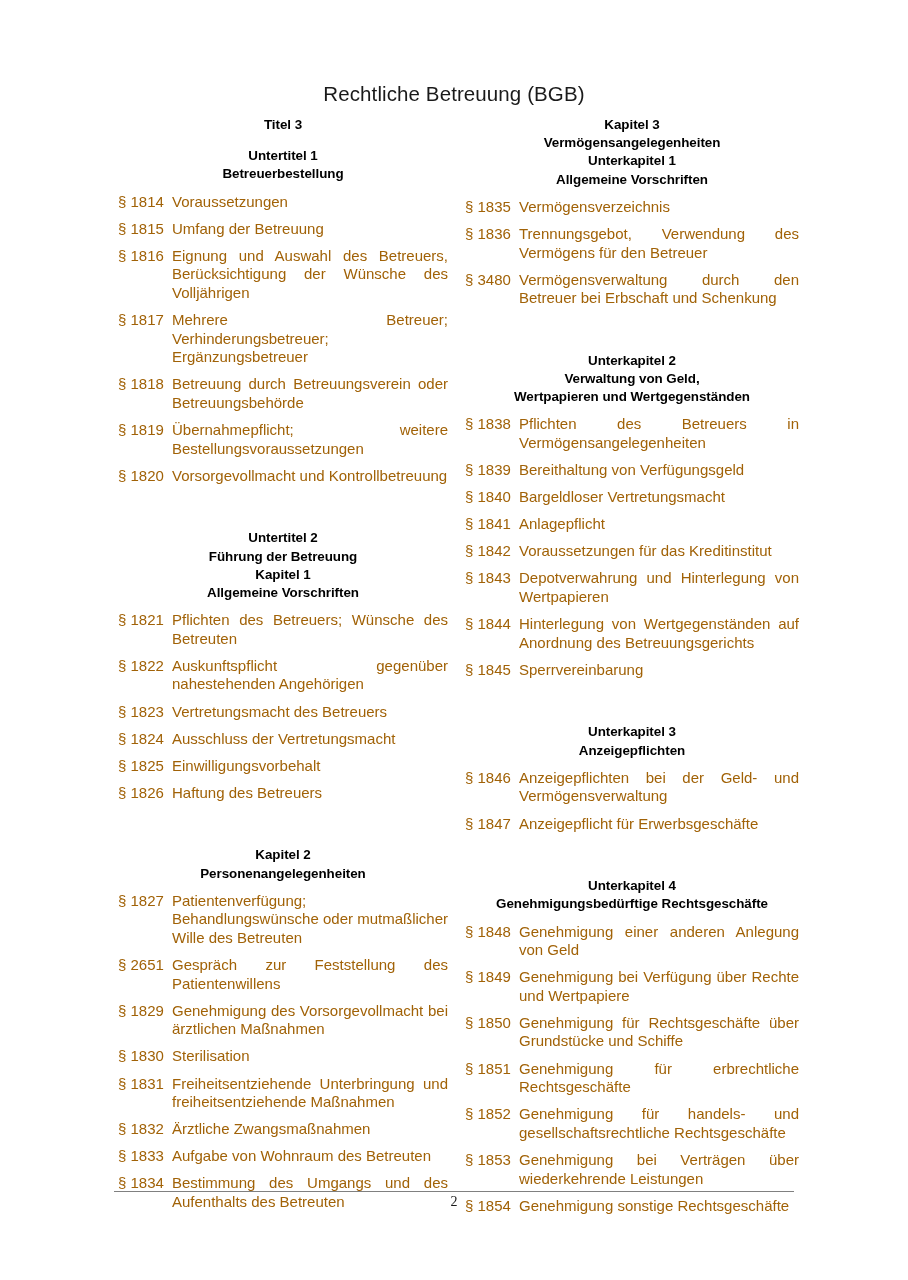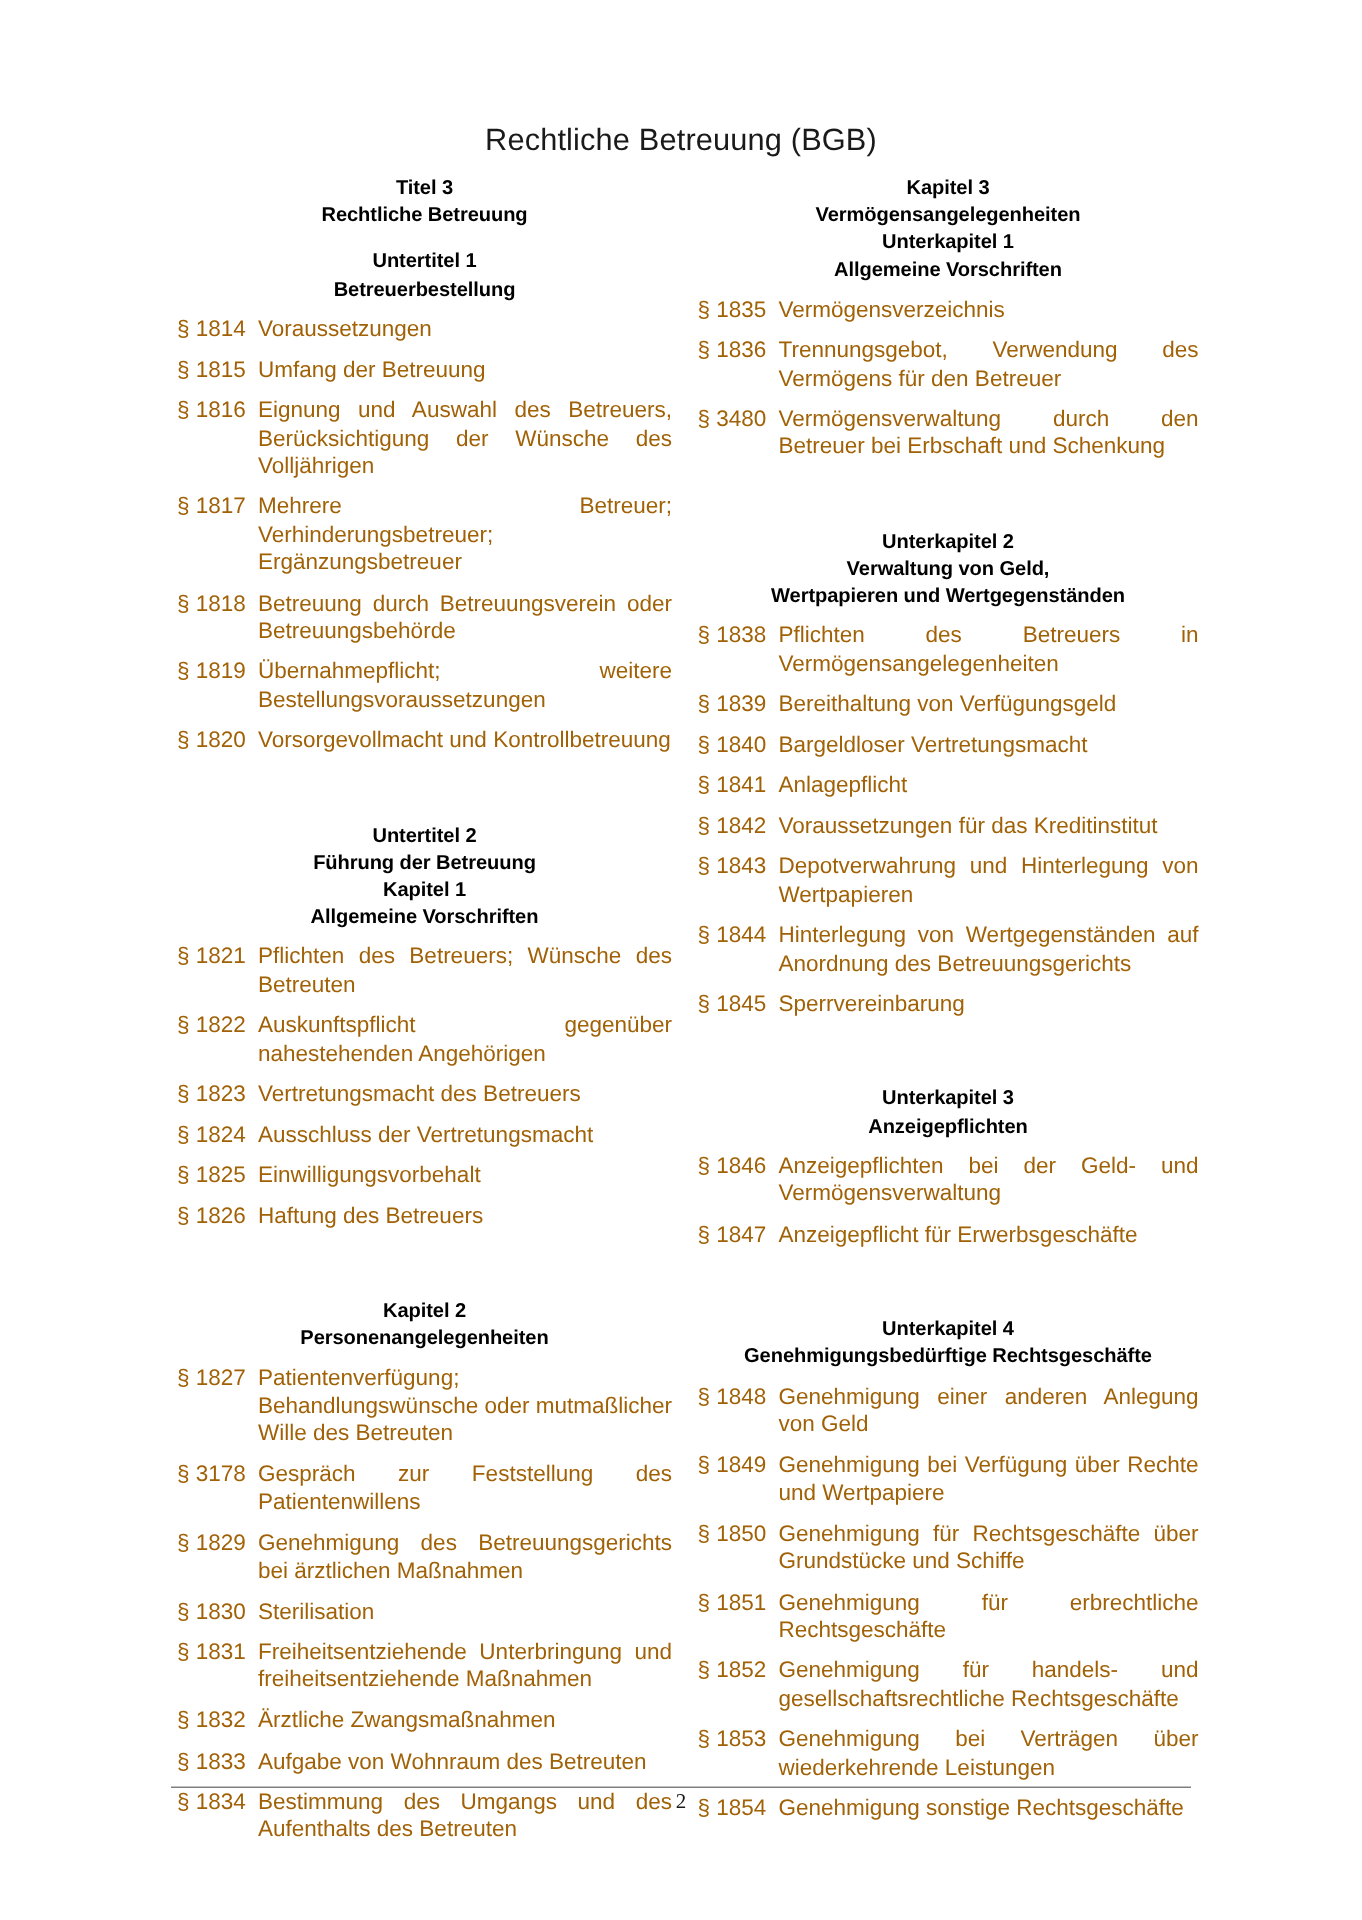--- a/index.html
+++ b/index.html
@@ -120,21 +120,20 @@
 <div class="page">
 
   <h1 class="doc-title">Rechtliche Betreuung (BGB)</h1>
 
   <div class="columns">
 
     <div class="col col-left">
 
       <div class="heading-block gap-top-0">
         <span class="hline">Titel 3</span>
-        <span class="hline">Rechtliche Betreuung</span>
       </div>
 
       <div class="heading-block gap-top-sm">
         <span class="hline">Untertitel 1</span>
         <span class="hline">Betreuerbestellung</span>
       </div>
 
       <ul class="entries">
         <li class="entry">
           <span class="sec-no">§ 1814</span>
@@ -204,26 +203,26 @@
         <span class="hline">Kapitel 2</span>
         <span class="hline">Personenangelegenheiten</span>
       </div>
 
       <ul class="entries">
         <li class="entry">
           <span class="sec-no">§ 1827</span>
           <span class="sec-title">Patientenverfügung; Behandlungswünsche oder mutmaßlicher Wille des Betreuten</span>
         </li>
         <li class="entry">
-          <span class="sec-no">§ 3178</span>
+          <span class="sec-no">§ 2651</span>
           <span class="sec-title">Gespräch zur Feststellung des Patientenwillens</span>
         </li>
         <li class="entry">
           <span class="sec-no">§ 1829</span>
-          <span class="sec-title">Genehmigung des Betreuungsgerichts bei ärztlichen Maßnahmen</span>
+          <span class="sec-title">Genehmigung des Vorsorgevollmacht bei ärztlichen Maßnahmen</span>
         </li>
         <li class="entry">
           <span class="sec-no">§ 1830</span>
           <span class="sec-title">Sterilisation</span>
         </li>
         <li class="entry">
           <span class="sec-no">§ 1831</span>
           <span class="sec-title">Freiheitsentziehende Unterbringung und freiheitsentziehende Maßnahmen</span>
         </li>
         <li class="entry">

